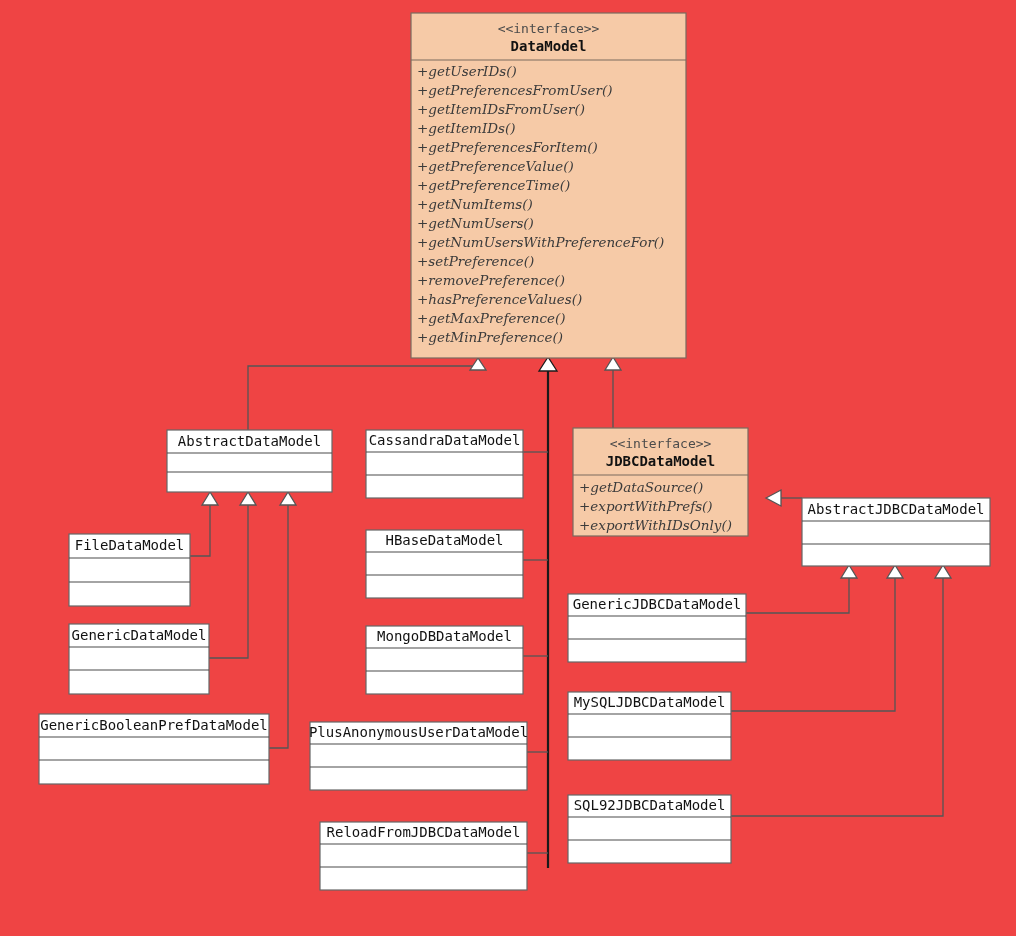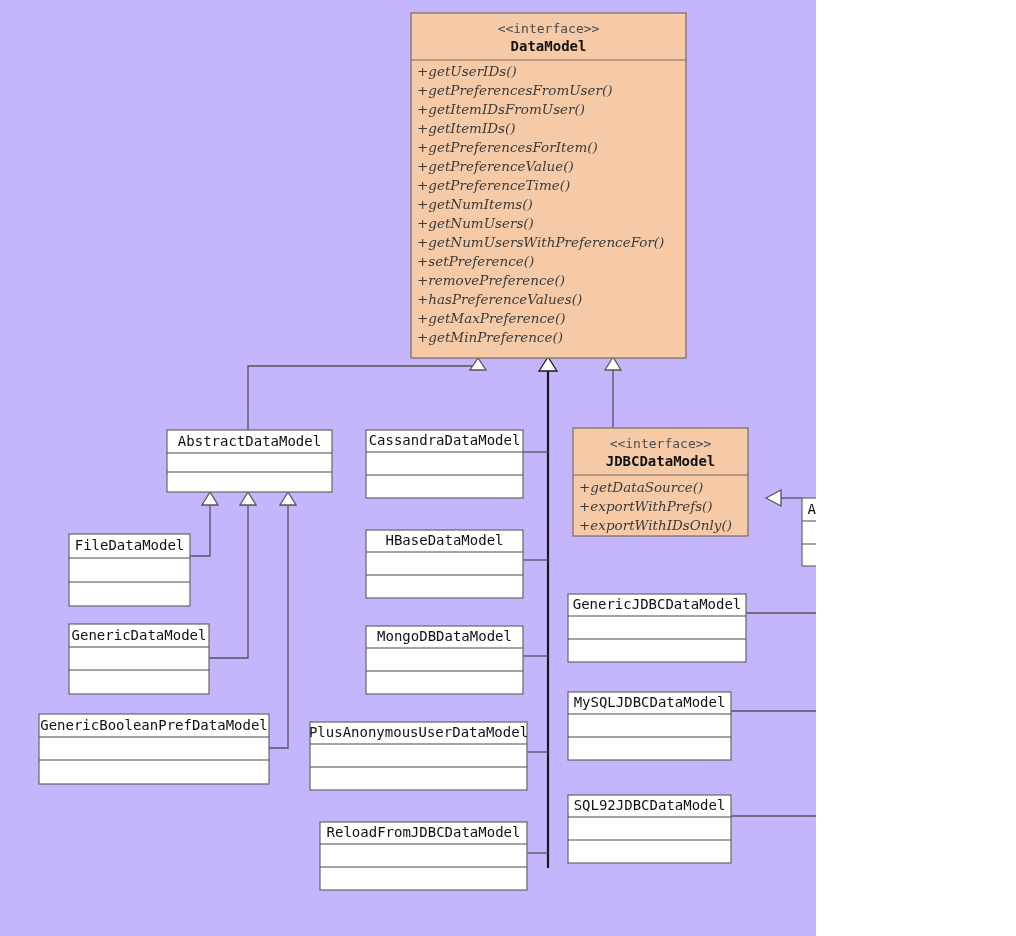--- a/index.html
+++ b/index.html
@@ -2,23 +2,23 @@
 <html><head>
 <meta charset="utf-8">
 <style>
   html, body {
     margin: 0;
     padding: 0;
     background: #ffffff;
   }
   #diagram-root {
     position: relative;
-    width: 816px;
+    width: 1016px;
     height: 936px;
-    background: #c4b5fd;
+    background: #ef4444;
     font-family: "DejaVu Sans Mono", monospace;
     overflow: hidden;
   }
   svg#uml-canvas {
     display: block;
     width: 1016px;
     height: 936px;
   }
   .cls-box-rect {
     fill: #ffffff;

